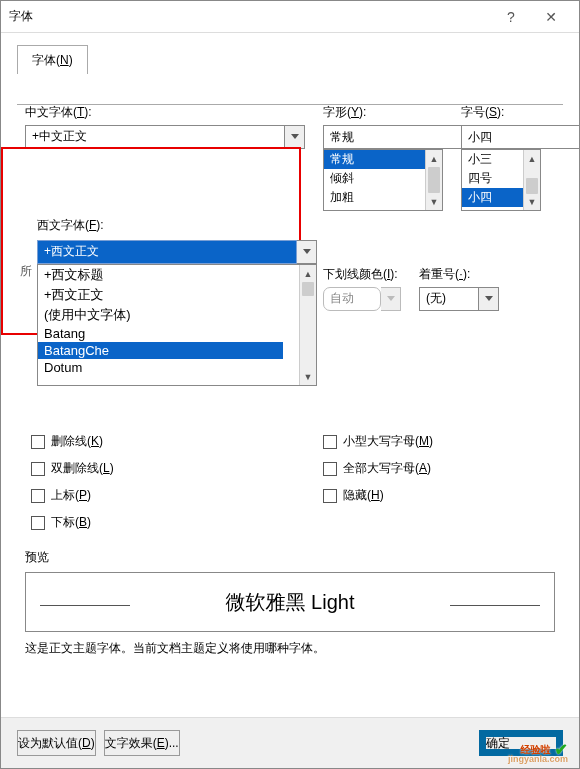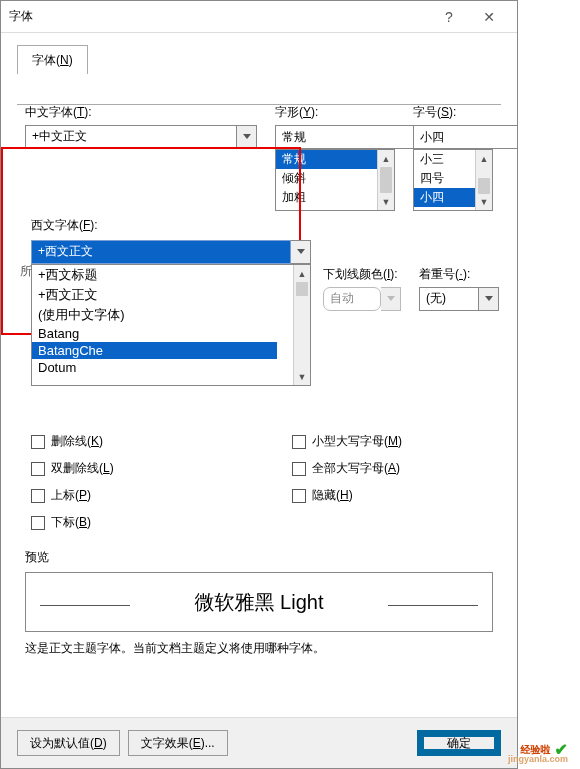--- a/index.html
+++ b/index.html
@@ -1,17 +1,17 @@
 <!DOCTYPE html>
 <html><head>
 <meta charset="utf-8">
 <style>
   * { box-sizing: border-box; font-family: "Microsoft YaHei", "Segoe UI", sans-serif; }
   body { margin: 0; background: #fff; width: 580px; height: 769px; overflow: hidden; position: relative; }
-  .dialog { width: 518px; height: 769px; border: 1px solid #888; background: #fff; display: flex; flex-direction: column; }
+  .dialog { width: 580px; height: 769px; border: 1px solid #888; background: #fff; display: flex; flex-direction: column; }
   .titlebar { height: 32px; display: flex; align-items: center; padding: 0 8px; border-bottom: 1px solid #ddd; background: #fff; }
   .titlebar-text { flex: 1; font-size: 12px; }
   .titlebar-btn { width: 40px; height: 28px; display: flex; align-items: center; justify-content: center; font-size: 14px; color: #555; }
   .tabs { display: flex; margin: 12px 0 0 16px; }
   .tab { border: 1px solid #aaa; border-bottom: none; padding: 6px 14px 5px; font-size: 12px; background: #fff; position: relative; z-index: 2; }
   .tab.active { background: #fff; }
   .tab.inactive { background: #f0f0f0; border-bottom: 1px solid #aaa; }
   .tab-underline { position: absolute; left: 16px; right: 16px; height: 1px; background: #aaa; top: 71px; z-index: 1; }
   .panel { padding: 30px 24px 10px 24px; flex: 1; overflow: hidden; }
   .row { display: flex; gap: 18px; margin-bottom: 6px; }
@@ -58,21 +58,21 @@
   .preview-section { margin-top: 8px; }
   .preview-label { font-size: 12px; margin-bottom: 6px; display: block; }
   .preview-box { border: 1px solid #888; height: 60px; display: flex; align-items: center; justify-content: center; position: relative; }
   .preview-line { position: absolute; height: 1px; background: #555; width: 90px; top: 32px; }
   .preview-line.l { left: 14px; }
   .preview-line.r { right: 14px; }
   .preview-text { font-size: 20px; font-weight: 300; font-family: "Microsoft YaHei Light", "Microsoft YaHei", sans-serif; }
   .preview-note { font-size: 12px; margin-top: 8px; }
   
   .buttons { display: flex; align-items: center; padding: 12px 16px; gap: 8px; background: #f0f0f0; border-top: 1px solid #ddd; }
-  .btn { border: 1px solid #999; background: #efefef; height: 26px; padding: 0 12px; font-size: 12px; display: flex; align-items: center; justify-content: center; }
+  .btn { border: 1px solid #999; background: #efefef; height: 26px; padding: 0 0; font-size: 12px; display: flex; align-items: center; justify-content: flex-start; }
   .btn.primary { border: 7px solid #0369a1; }
   .spacer { flex: 1; }
   .all-text-left { font-size: 12px; color: #555; position: absolute; left: 20px; top: 263px; }
   
   .watermark { position: absolute; right: 12px; bottom: 10px; font-size: 10px; font-weight: bold; color: rgba(255,70,0,0.55); font-family: Arial, sans-serif; text-shadow: 0 0 2px #fff; display: flex; align-items: center; gap: 4px; }
   .watermark .chk { color: #22aa22; font-size: 16px; }
   
   u { text-decoration: underline; }
 </style>
 </head>
@@ -139,21 +139,21 @@
           <div class="scroll-v">
             <div class="scroll-arrow">▲</div>
             <div class="scroll-thumb" style="top:28px;height:16px"></div>
             <div class="scroll-arrow" style="position:absolute;bottom:0;left:0;right:0">▼</div>
           </div>
         </div>
       </div>
     </div>
 
     <div class="redbox" style="left:0px; top:73px; width:300px; height:188px;"></div>
-    <div class="group-west" style="width:280px; margin-top:2px; margin-left:6px;">
+    <div class="group-west" style="width:280px; margin-top:2px; margin-left:12px;">
       <span class="west-label"><span>西文字体(<u>F</u>):</span></span>
       <div class="west-combo">
         <div class="combo-input">+西文正文</div>
         <div class="combo-btn">
           <svg width="8" height="6">
               <path d="M0 0 L8 0 L4 5 Z" fill="#555"></path>
             </svg>
         </div>
       </div>
       <div class="west-dropdown">

